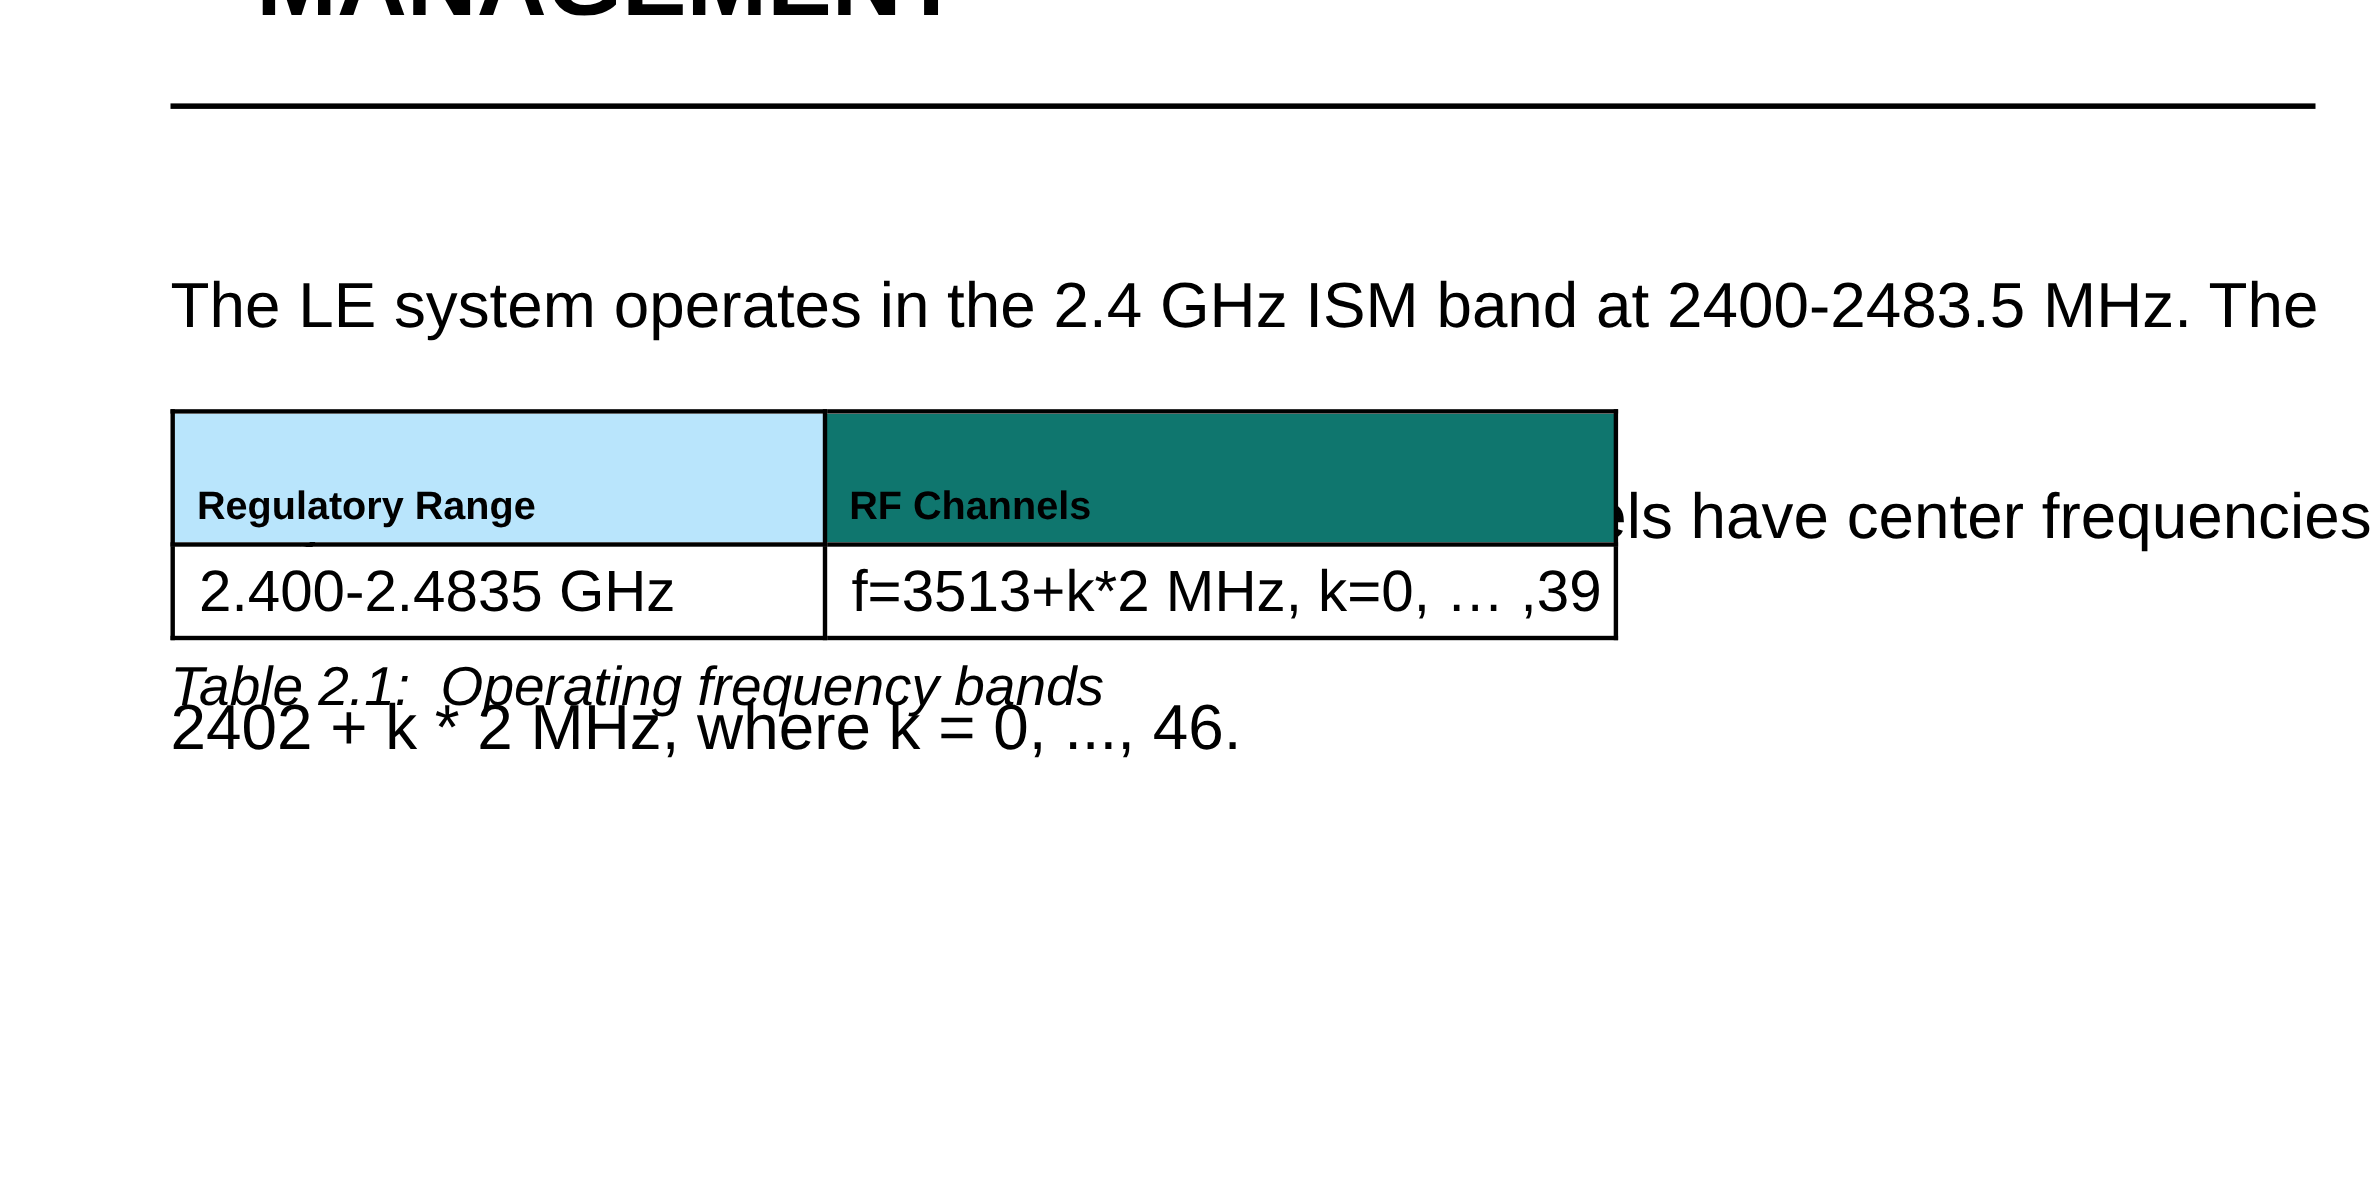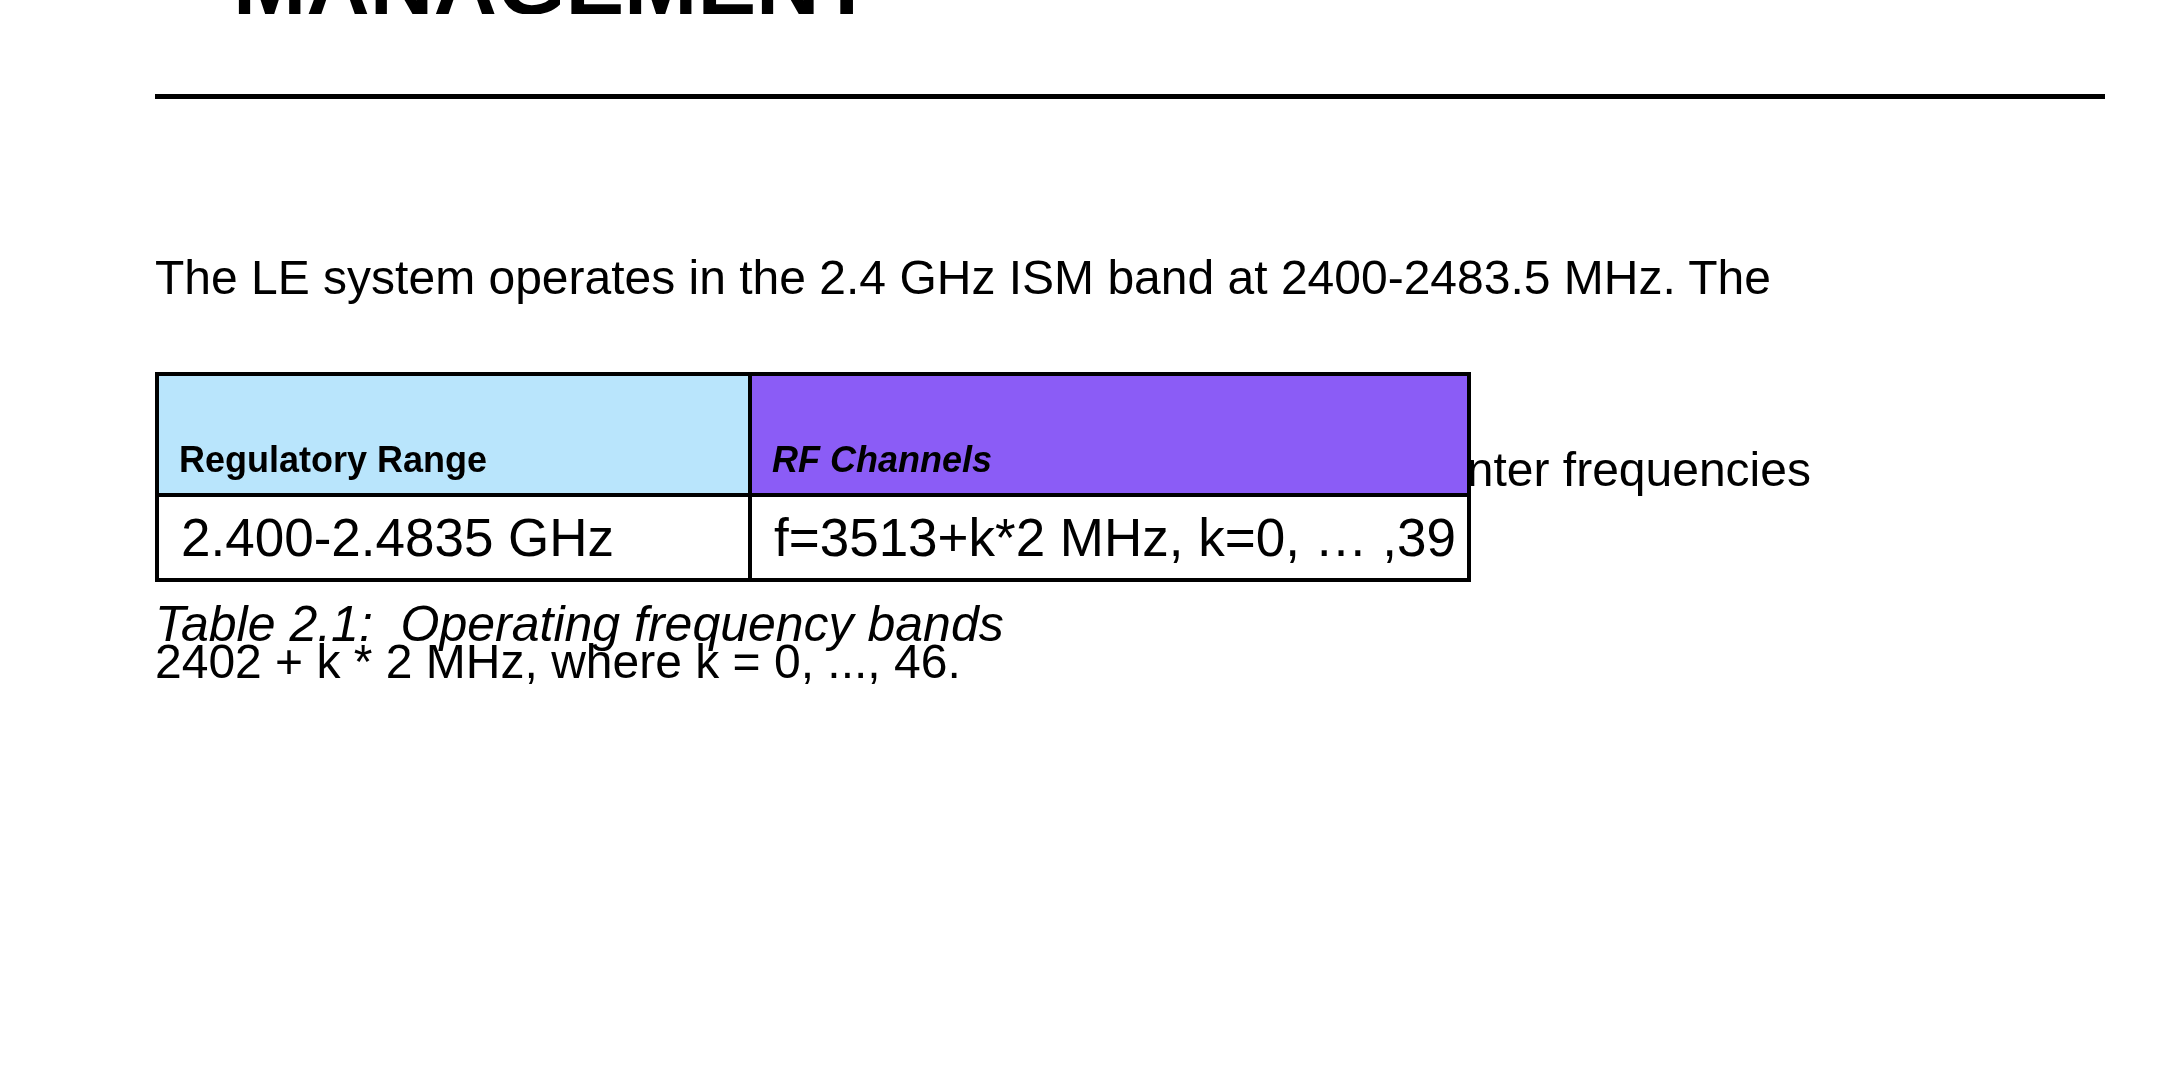--- a/index.html
+++ b/index.html
@@ -47,21 +47,21 @@
     top: 94px;
     width: 1950px;
     height: 5px;
     background: #000000;
   }
   .paragraph {
     position: absolute;
     left: 155px;
     top: 118px;
     width: 1990px;
-    font-size: 48px;
+    font-size: 58px;
     line-height: 64px;
     white-space: pre;
   }
   table.freq-table {
     position: absolute;
     left: 155px;
     top: 372px;
     border-collapse: collapse;
     table-layout: fixed;
     width: 1312px;
@@ -121,21 +121,21 @@
   </div>
 
   <table class="freq-table">
     <colgroup>
       <col class="col-regulatory">
       <col class="col-channels">
     </colgroup>
     <thead>
       <tr>
         <th style="background: rgb(185, 229, 252);">Regulatory Range</th>
-        <th style="background: #8b5cf6; font-style: italic;">RF Channels</th>
+        <th style="background: #0f766e;">RF Channels</th>
       </tr>
     </thead>
     <tbody>
       <tr>
         <td>2.400-2.4835 GHz</td>
         <td>f=3513+k*2 MHz, k=0, … ,39</td>
       </tr>
     </tbody>
   </table>
 

